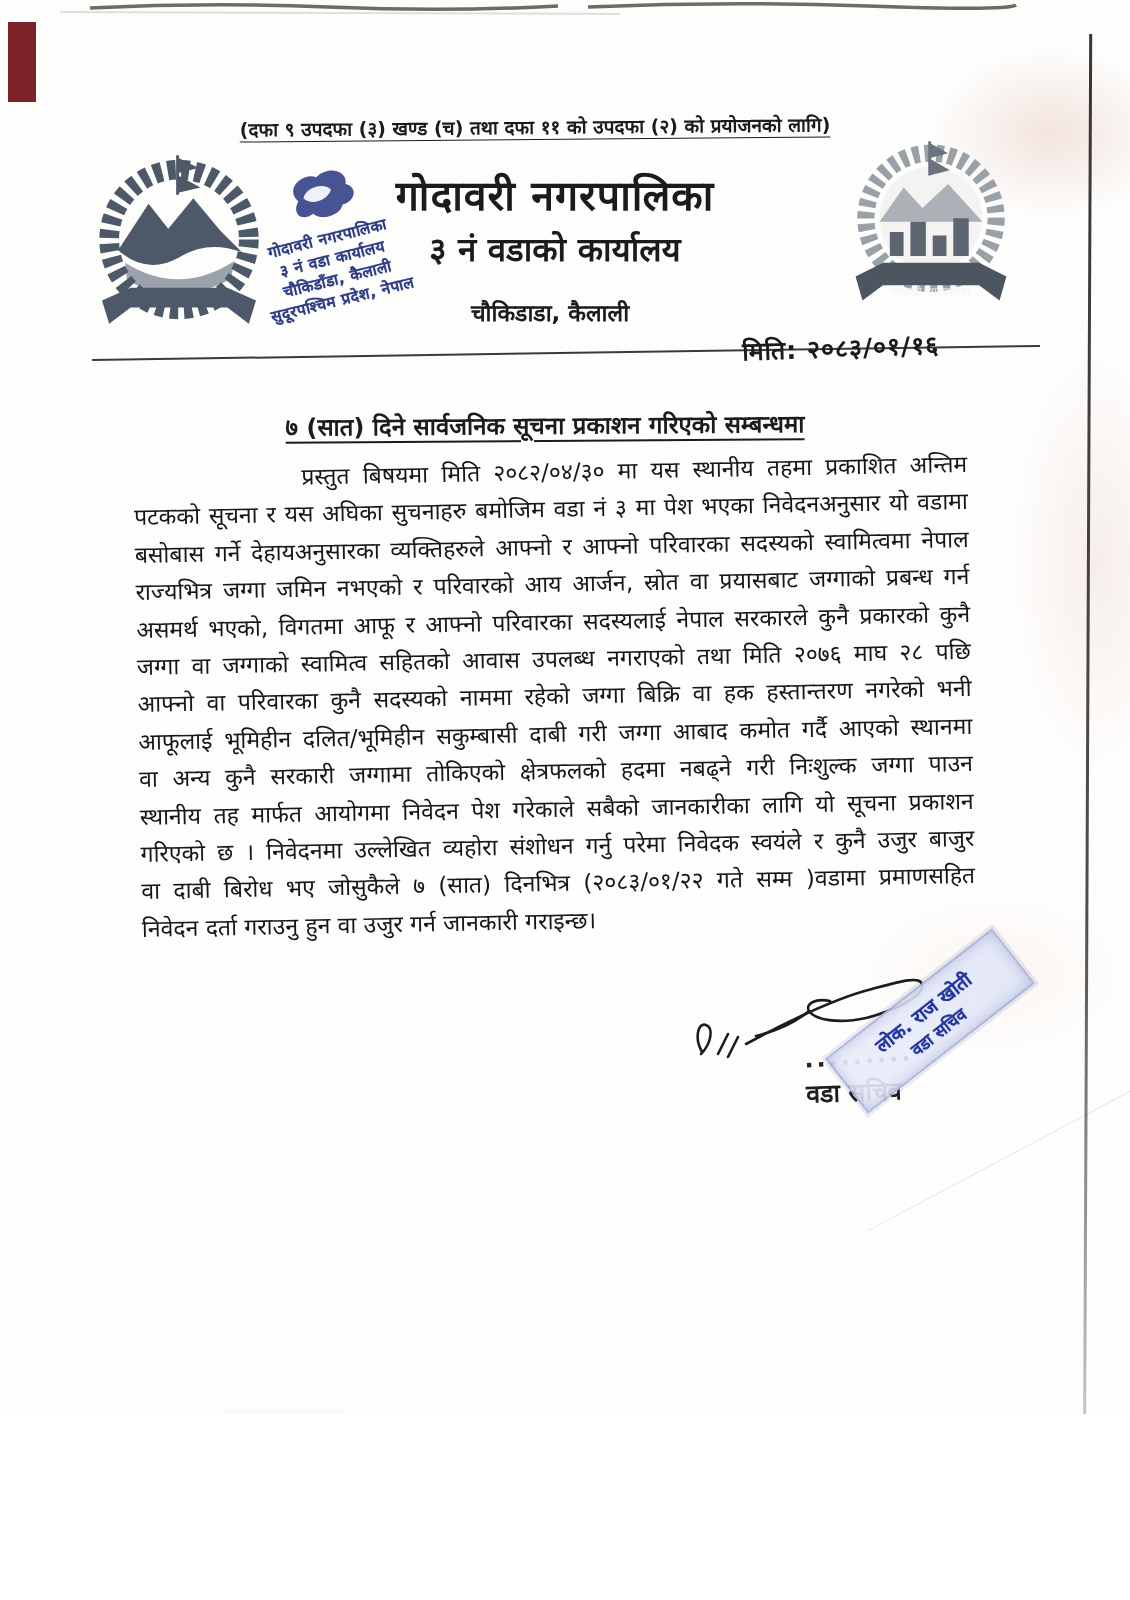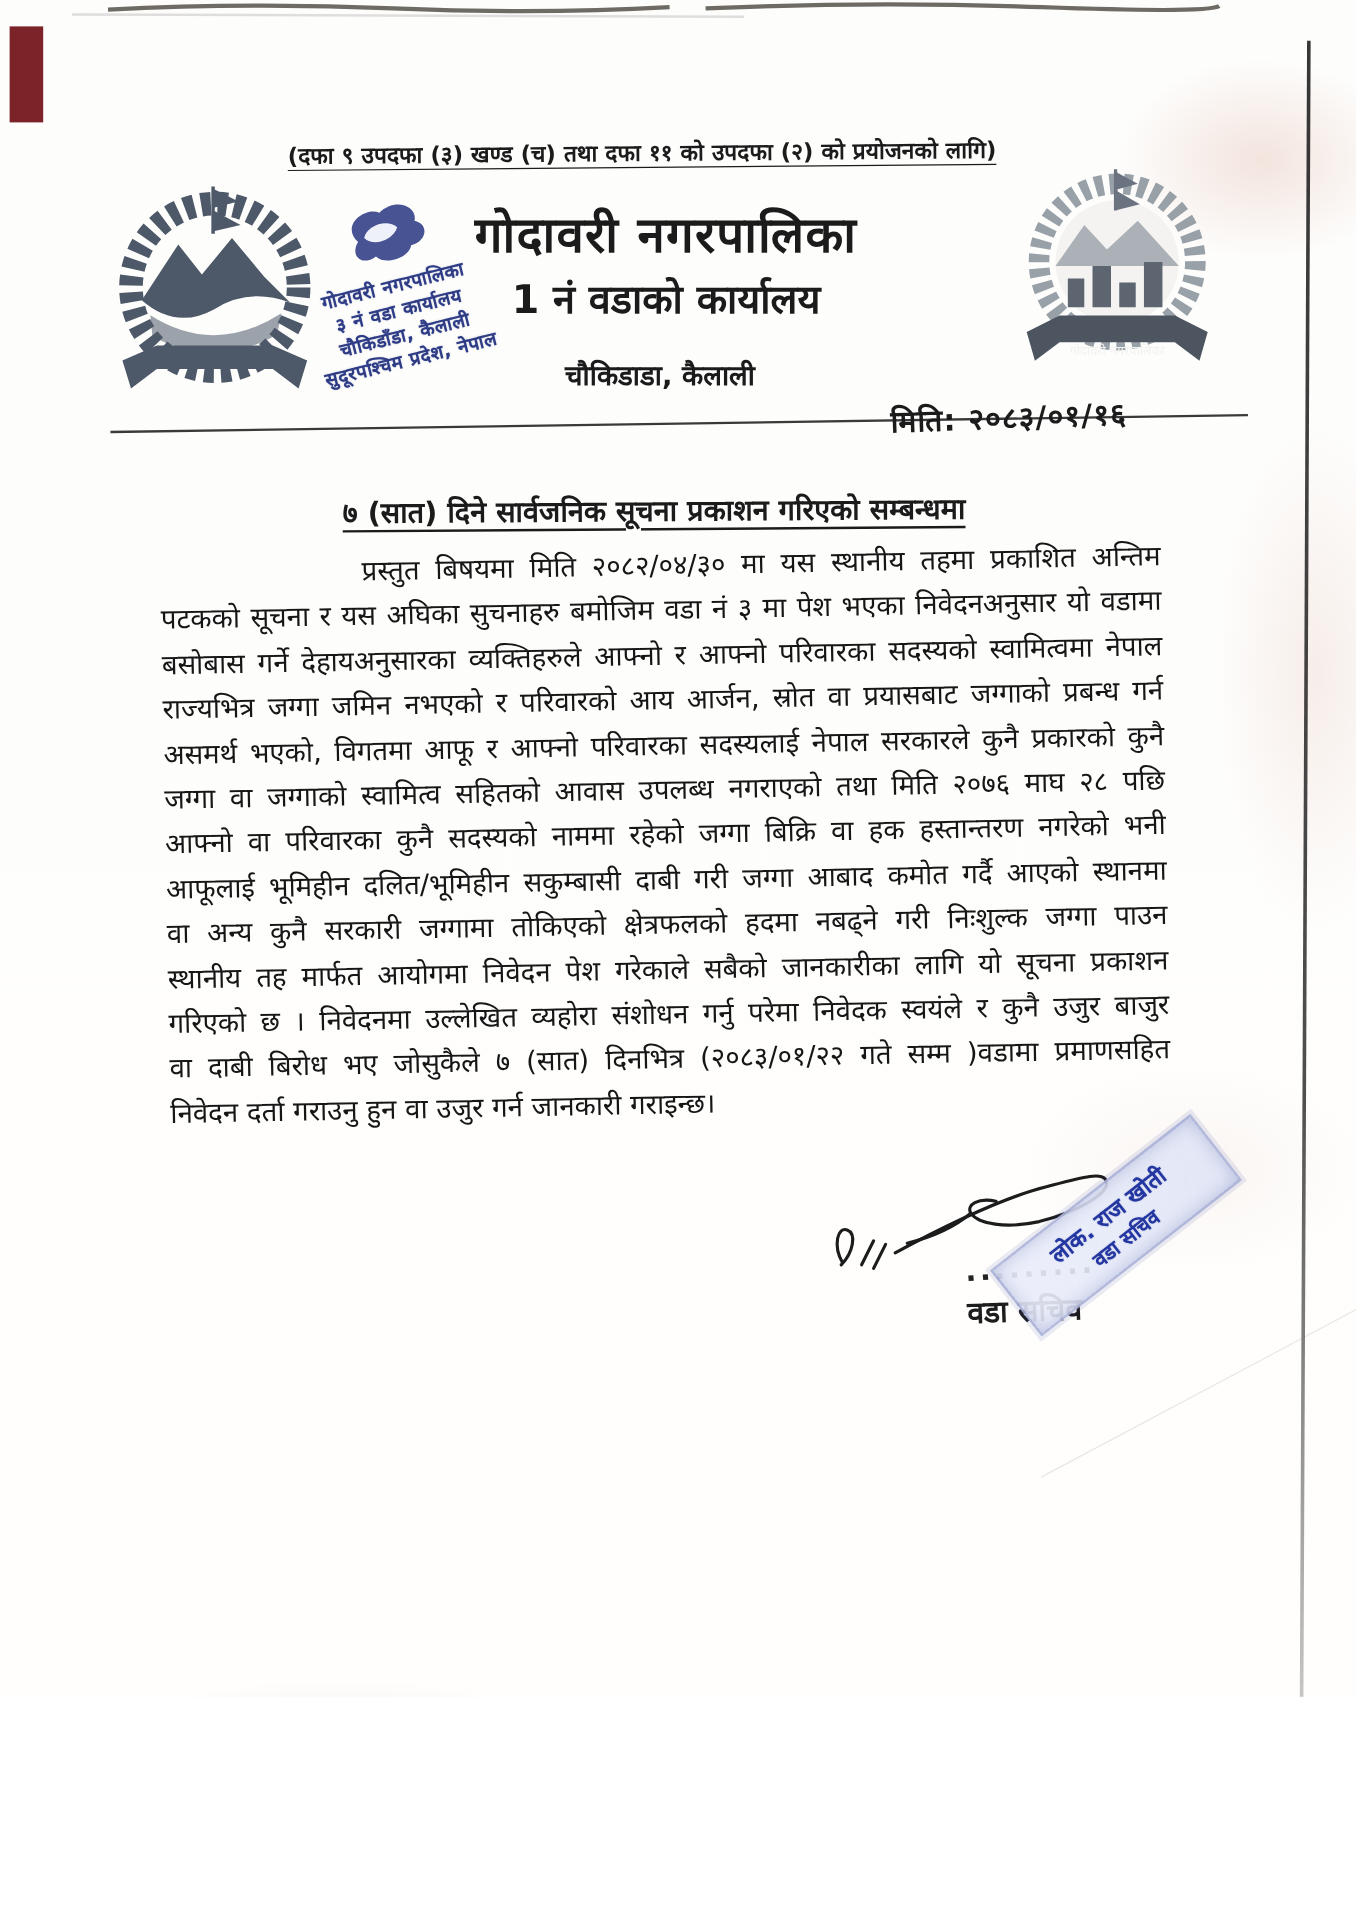--- a/index.html
+++ b/index.html
@@ -116,21 +116,21 @@
     </svg>
     <div>
         <div class="stamp-line">गोदावरी नगरपालिका</div>
         <div class="stamp-line">३ नं वडा कार्यालय</div>
         <div class="stamp-line">चौकिडाँडा, कैलाली</div>
         <div class="stamp-line">सुदूरपश्चिम प्रदेश, नेपाल</div>
       </div>
   </div>
 
   <div class="muni-title">गोदावरी नगरपालिका</div>
-  <div class="ward-office">1 नं वडाको कार्यालय</div>
+  <div class="ward-office">३ नं वडाको कार्यालय</div>
   <div class="address-line">चौकिडाडा, कैलाली</div>
 
   <svg class="emblem-right" viewBox="0 0 100 105">
     <g fill="#98a0a8">
       <circle cx="50" cy="48" r="38" fill="none" stroke="#98a0a8" stroke-width="10" stroke-dasharray="4 3"></circle>
       <circle cx="50" cy="48" r="30" fill="#f4f3f1"></circle>
       <path d="M49 4 l11 6 -11 3 z M49 13 l12 7 -12 3 z M48.4 3 h1.6 v20 h-1.6 z" fill="#6b7280"></path>
       <path d="M20 50 L34 30 L45 42 L60 28 L80 50 Z" opacity=".8"></path>
       <path d="M26 70 V56 h8 v14 z M38 70 V50 h9 v20 z M51 70 V58 h8 v12 z M63 70 V48 h9 v22 z" fill="#5d6570"></path>
       <path d="M6 82 L22 74 H78 L94 82 L90 96 L78 87 H22 L10 96 Z" fill="#4d5560"></path>

